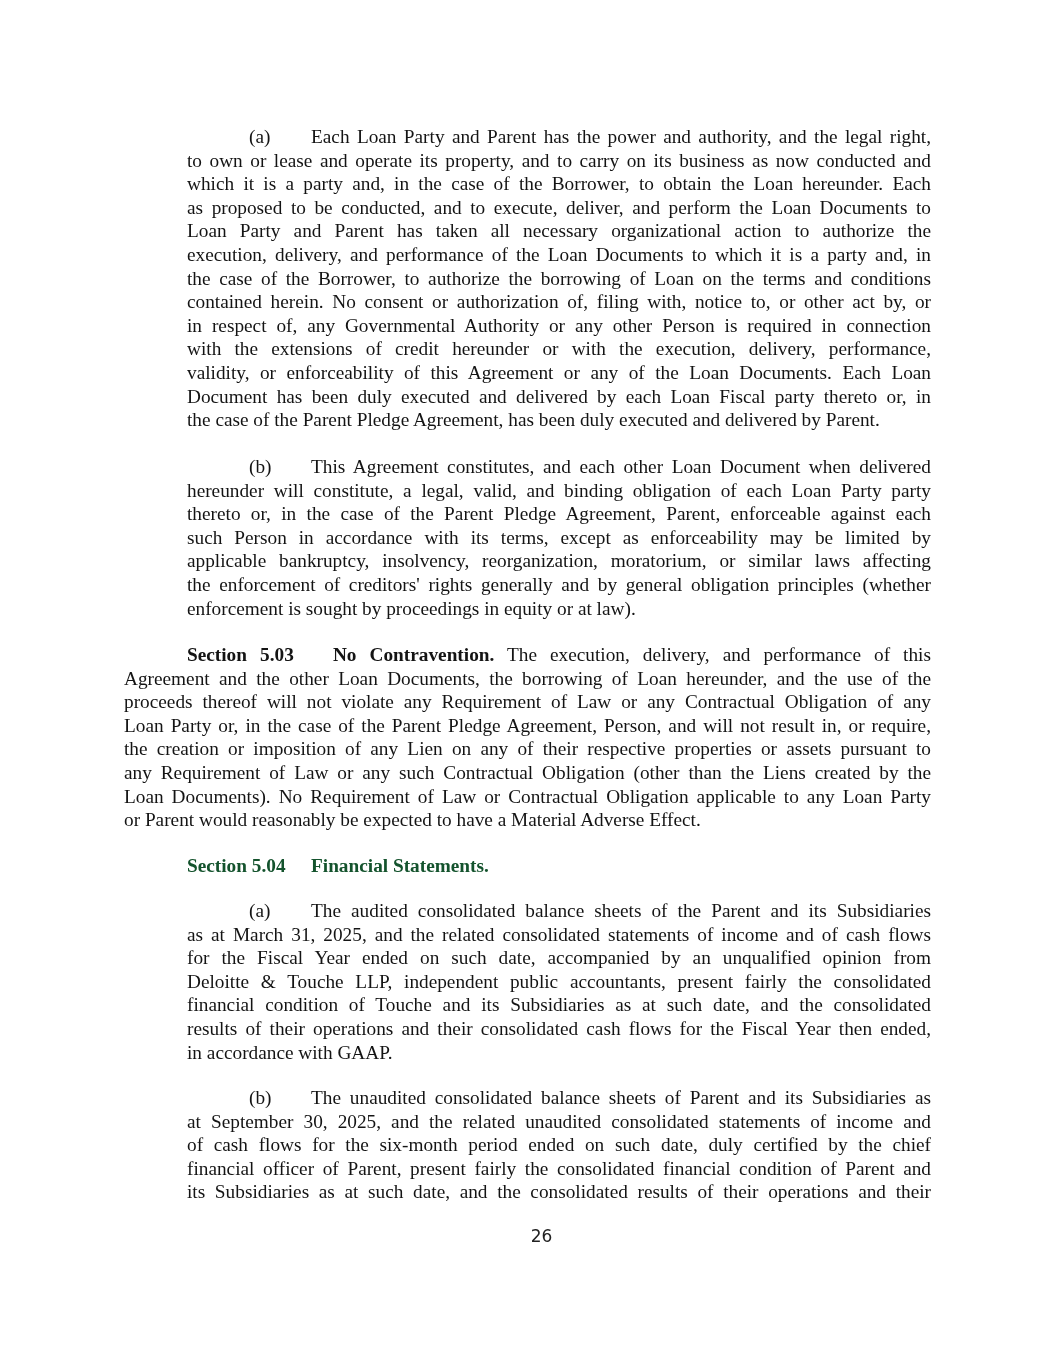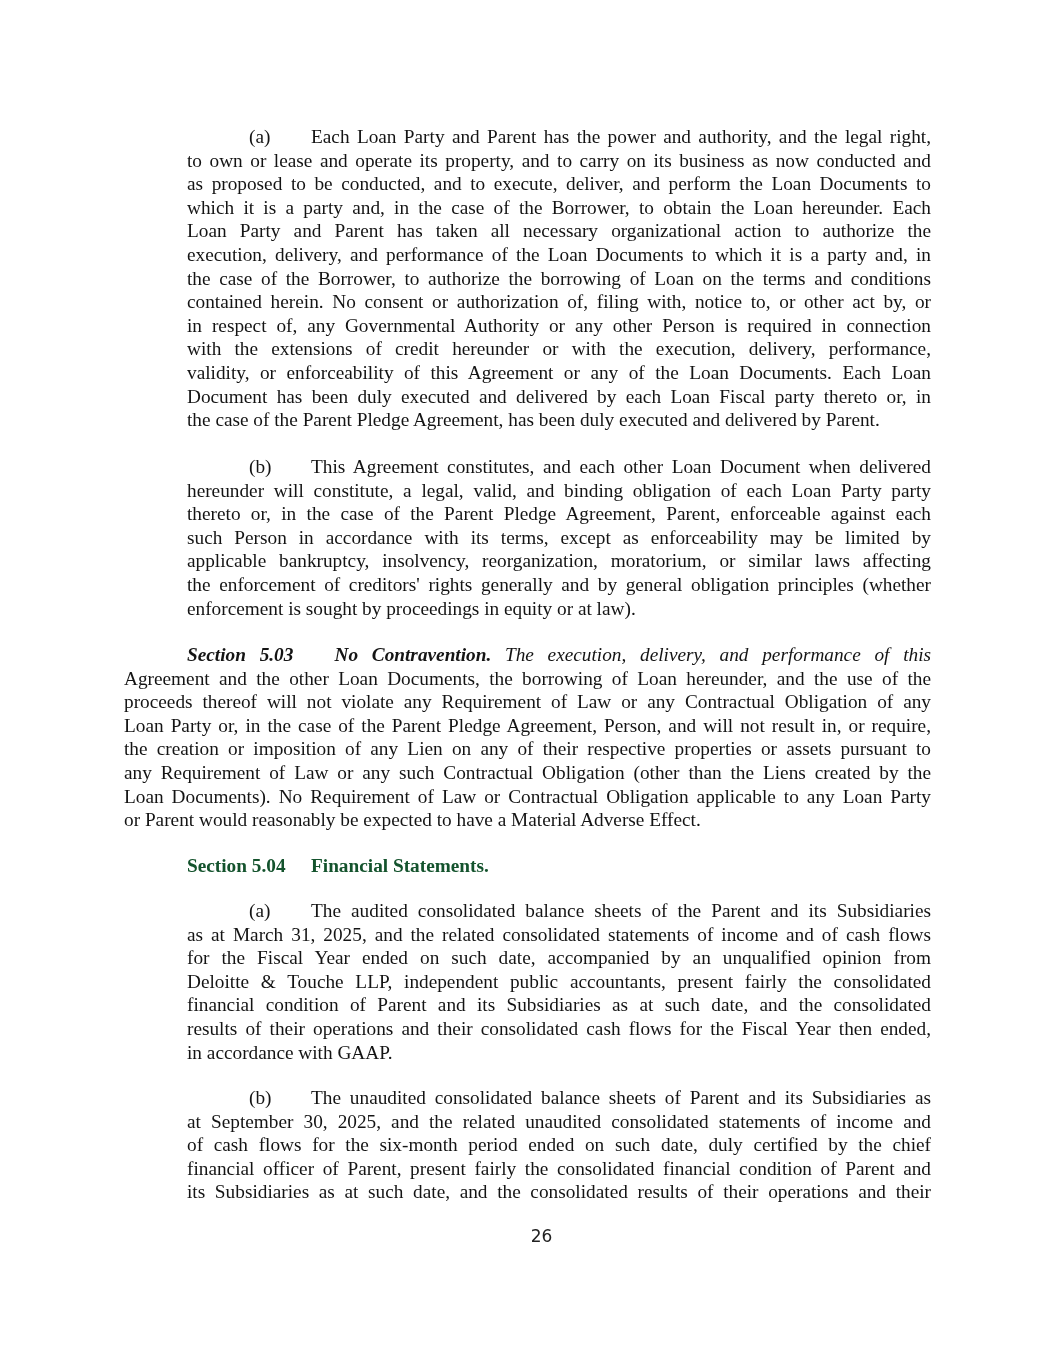--- a/index.html
+++ b/index.html
@@ -4,37 +4,37 @@
 <style>
   html, body { margin: 0; padding: 0; background: #ffffff; }
   body { width: 1055px; height: 1365px; position: relative; overflow: hidden; }
   .page { position: absolute; left: 0; top: 0; width: 1055px; height: 1365px; background: #fff; color: #111; border-radius: 18px; }
   .para { position: absolute; font-family: "Liberation Serif", serif; font-size: 19.3px; color: #141414; }
   .line { display: block; height: 23.6px; line-height: 23.6px; white-space: nowrap; text-align: justify; text-align-last: justify; }
   .line.last { text-align-last: left; }
   .indent-sub { left: 187px; width: 744px; }
   .indent-main { left: 124px; width: 807px; }
   .first-sub { padding-left: 62px; }
-  .first-main { padding-left: 63px; font-style: italic; }
+  .first-main { padding-left: 63px; }
   .label { display: inline-block; width: 62px; text-align-last: left; }
   b { font-weight: bold; }
   .heading { position: absolute; left: 187px; font-family: "Liberation Serif", serif; font-size: 19.3px; font-weight: bold; color: #14532d; line-height: 23.6px; white-space: nowrap; }
   .heading .num { display: inline-block; width: 124px; }
   .pagenum { position: absolute; left: 0; width: 1055px; top: 1226px; text-align: center; font-family: "DejaVu Sans", sans-serif; font-size: 17px; color: #222; padding-left: 14px; }
 </style>
 </head>
 <body>
 
 <div class="page">
 
   <div class="para indent-sub" style="top:125px;">
     <span class="line first-sub"><span class="label">(a)</span><span>Each Loan Party and Parent has the power and authority, and the legal right,</span></span>
     <span class="line">to own or lease and operate its property, and to carry on its business as now conducted and</span>
+    <span class="line">which it is a party and, in the case of the Borrower, to obtain the Loan hereunder. Each</span>
     <span class="line">as proposed to be conducted, and to execute, deliver, and perform the Loan Documents to</span>
-    <span class="line">which it is a party and, in the case of the Borrower, to obtain the Loan hereunder. Each</span>
     <span class="line">Loan Party and Parent has taken all necessary organizational action to authorize the</span>
     <span class="line">execution, delivery, and performance of the Loan Documents to which it is a party and, in</span>
     <span class="line">the case of the Borrower, to authorize the borrowing of Loan on the terms and conditions</span>
     <span class="line">contained herein. No consent or authorization of, filing with, notice to, or other act by, or</span>
     <span class="line">in respect of, any Governmental Authority or any other Person is required in connection</span>
     <span class="line">with the extensions of credit hereunder or with the execution, delivery, performance,</span>
     <span class="line">validity, or enforceability of this Agreement or any of the Loan Documents. Each Loan</span>
     <span class="line">Document has been duly executed and delivered by each Loan Fiscal party thereto or, in</span>
     <span class="line last">the case of the Parent Pledge Agreement, has been duly executed and delivered by Parent.</span>
   </div>
@@ -62,21 +62,21 @@
 
   <div class="heading" style="top:854px;">
     <span class="num">Section 5.04</span><span>Financial Statements.</span>
   </div>
 
   <div class="para indent-sub" style="top:899px;">
     <span class="line first-sub"><span class="label">(a)</span><span>The audited consolidated balance sheets of the Parent and its Subsidiaries</span></span>
     <span class="line">as at March 31, 2025, and the related consolidated statements of income and of cash flows</span>
     <span class="line">for the Fiscal Year ended on such date, accompanied by an unqualified opinion from</span>
     <span class="line">Deloitte &amp; Touche LLP, independent public accountants, present fairly the consolidated</span>
-    <span class="line">financial condition of Parent and its Subsidiaries as at such date, and the consolidated</span>
+    <span class="line">financial condition of Touche and its Subsidiaries as at such date, and the consolidated</span>
     <span class="line">results of their operations and their consolidated cash flows for the Fiscal Year then ended,</span>
     <span class="line last">in accordance with GAAP.</span>
   </div>
 
   <div class="para indent-sub" style="top:1086px;">
     <span class="line first-sub"><span class="label">(b)</span><span>The unaudited consolidated balance sheets of Parent and its Subsidiaries as</span></span>
     <span class="line">at September 30, 2025, and the related unaudited consolidated statements of income and</span>
     <span class="line">of cash flows for the six-month period ended on such date, duly certified by the chief</span>
     <span class="line">financial officer of Parent, present fairly the consolidated financial condition of Parent and</span>
     <span class="line">its Subsidiaries as at such date, and the consolidated results of their operations and their</span>

